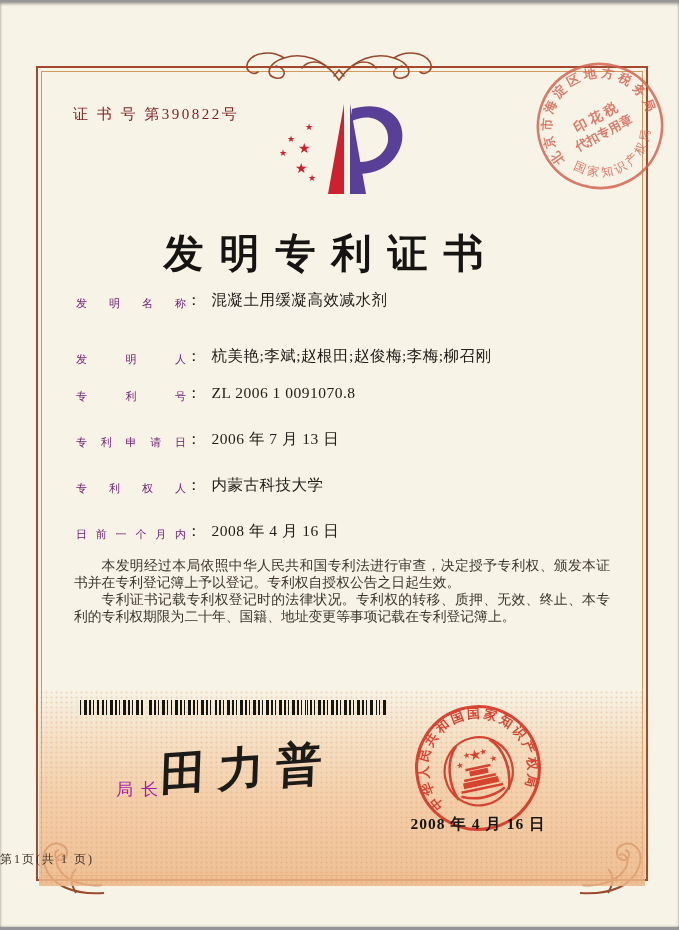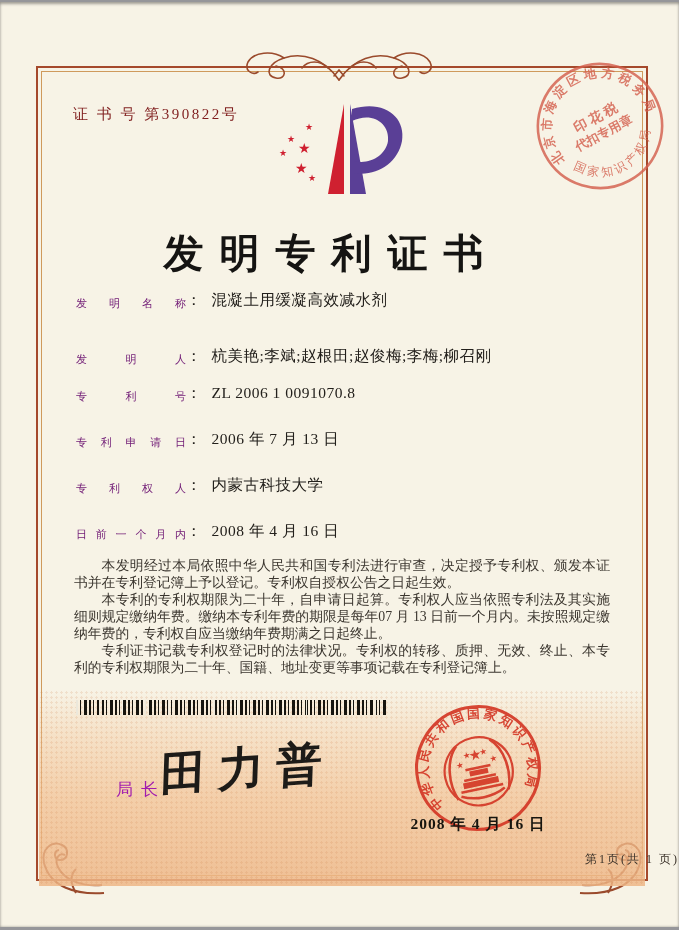--- a/index.html
+++ b/index.html
@@ -75,21 +75,21 @@
   }
   .nat-seal{
     position:absolute;left:403px;top:691px;width:150px;height:150px;
     transform:rotate(-12deg);opacity:.92;
   }
   .issue-date{
     position:absolute;left:398px;top:812px;width:160px;text-align:center;
     font-size:15.5px;font-weight:600;letter-spacing:1px;color:#17150f;
   }
   .page-footer{
-    position:absolute;left:0;right:0;top:849px;text-align:right;
+    position:absolute;left:0;right:0;top:849px;text-align:left;
     font-size:12px;letter-spacing:2px;color:#3c332a;
   }
   .ornament{position:absolute;left:224px;top:44px;width:230px;height:40px;}
   .flourish{position:absolute;top:833px;width:70px;height:62px;}
   .flourish.left{left:36px;}
   .flourish.right{right:31px;transform:scaleX(-1);}
   .star{position:absolute;color:#cf2030;line-height:1;font-family:"DejaVu Sans",sans-serif;}
 </style>
 </head>
 <body>
@@ -160,21 +160,20 @@
   </div>
   <div class="field-row row-4">
     <span class="field-label">专利权人</span><span class="field-colon">：</span><span class="field-value">内蒙古科技大学</span>
   </div>
   <div class="field-row row-5">
     <span class="field-label">日前一个月内</span><span class="field-colon">：</span><span class="field-value">2008 年 4 月 16 日</span>
   </div>
 
   <div class="body-text">
     <p>本发明经过本局依照中华人民共和国专利法进行审查，决定授予专利权、颁发本证书并在专利登记簿上予以登记。专利权自授权公告之日起生效。</p>
-    <p>本专利的专利权期限为二十年，自申请日起算。专利权人应当依照专利法及其实施细则规定缴纳年费。缴纳本专利年费的期限是每年07 月 13 日前一个月内。未按照规定缴纳年费的，专利权自应当缴纳年费期满之日起终止。</p>
     <p>专利证书记载专利权登记时的法律状况。专利权的转移、质押、无效、终止、本专利的专利权期限为二十年、国籍、地址变更等事项记载在专利登记簿上。</p>
   </div>
 
   <div class="barcode"></div>
 
   <div class="sig-role">局长</div>
   <div class="sig-name">田力普</div>
 
   <svg class="tax-stamp" viewBox="0 0 150 150">
     <circle cx="75" cy="75" r="62" fill="none" stroke="#d4604e" stroke-width="2.6"></circle>

